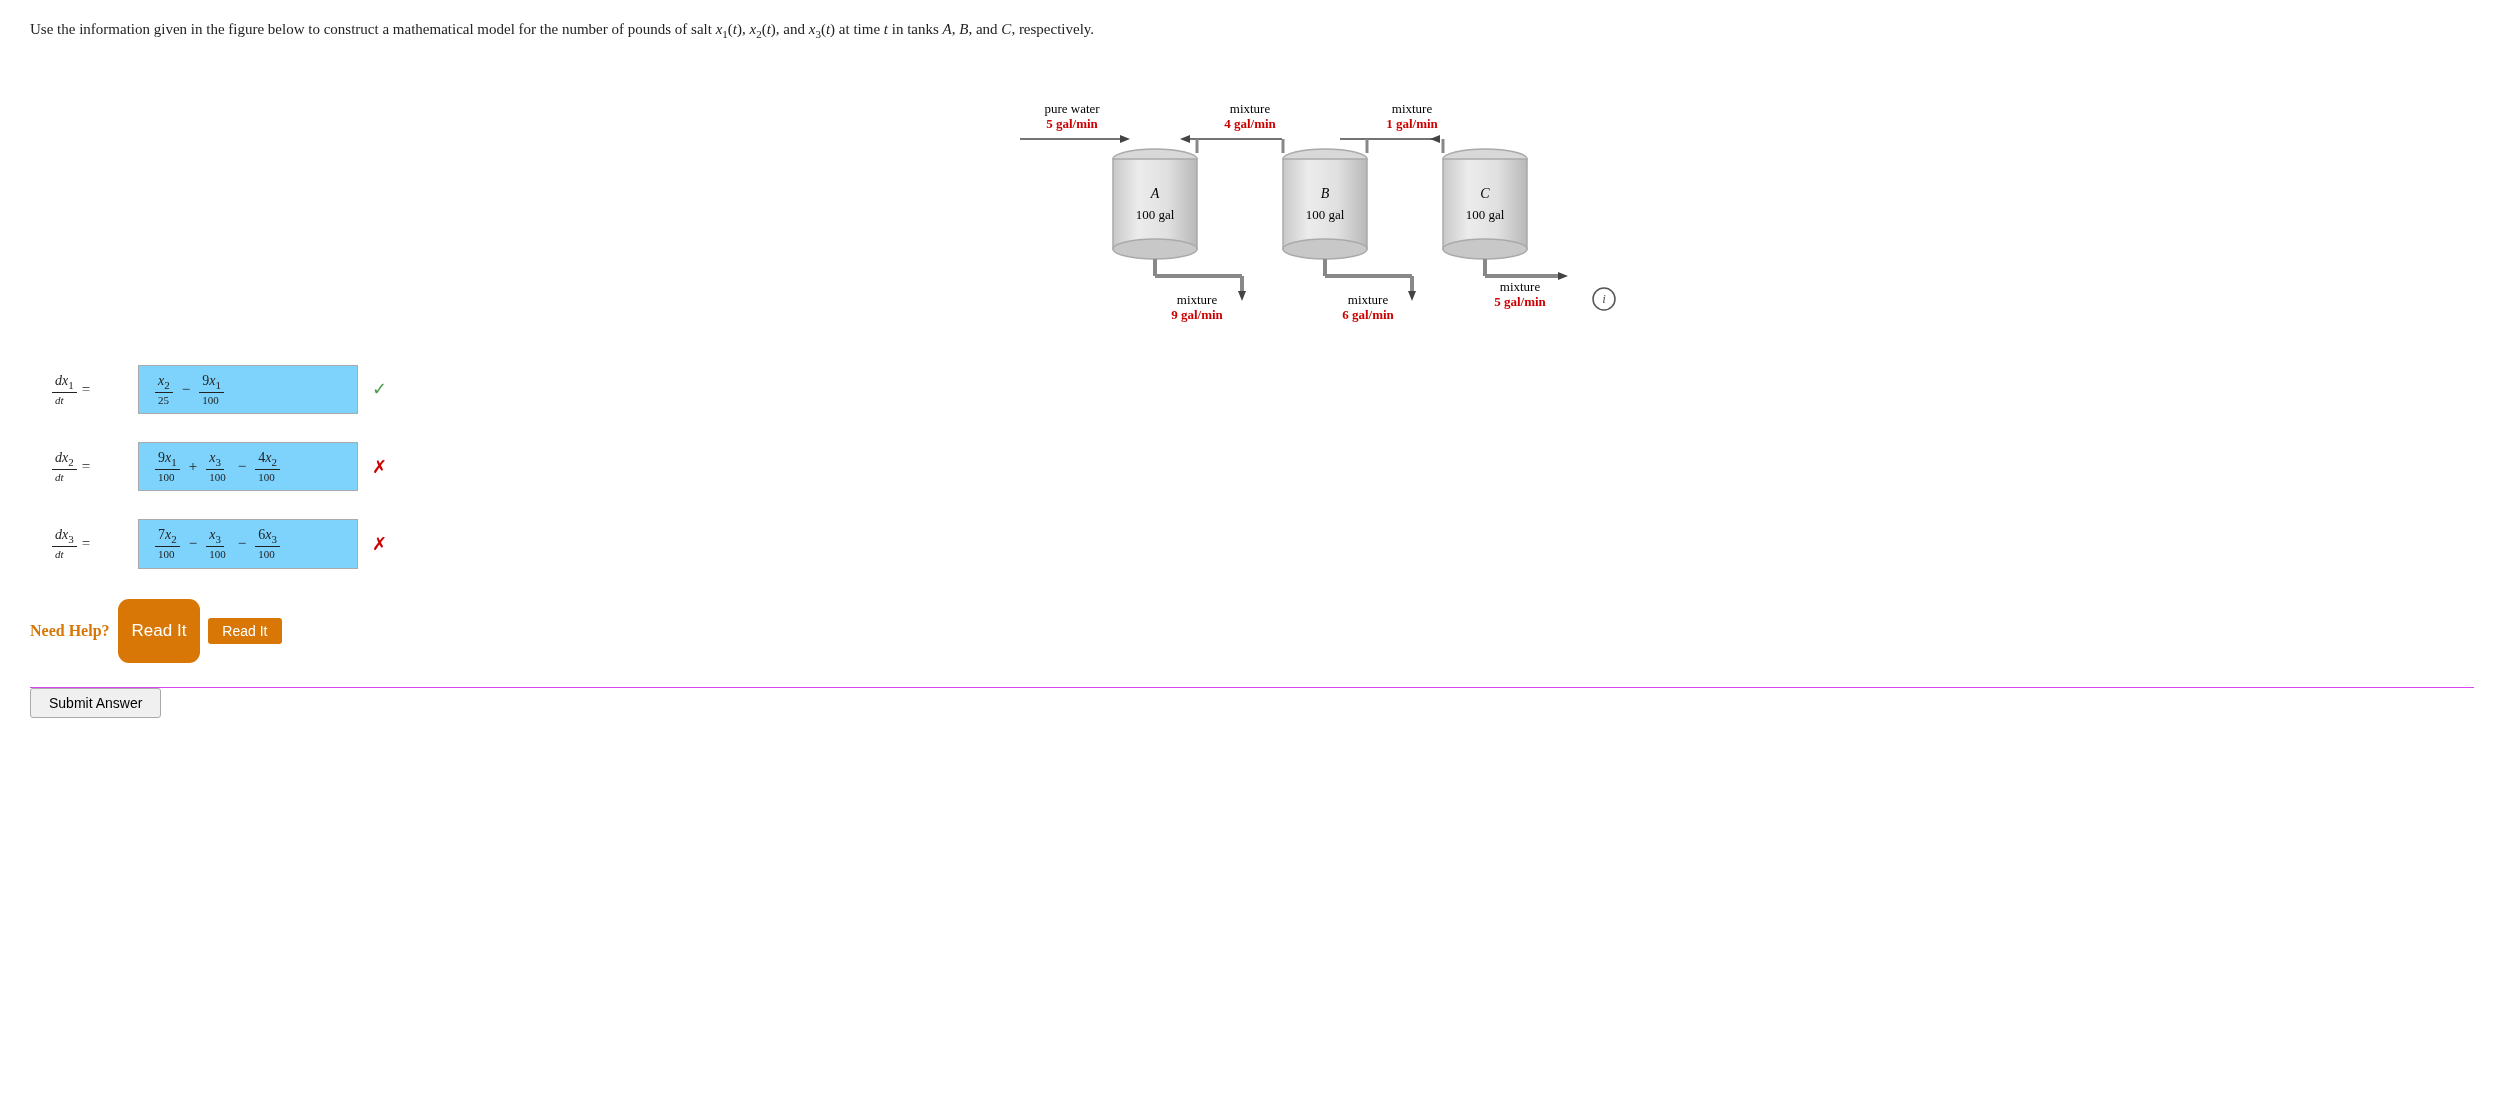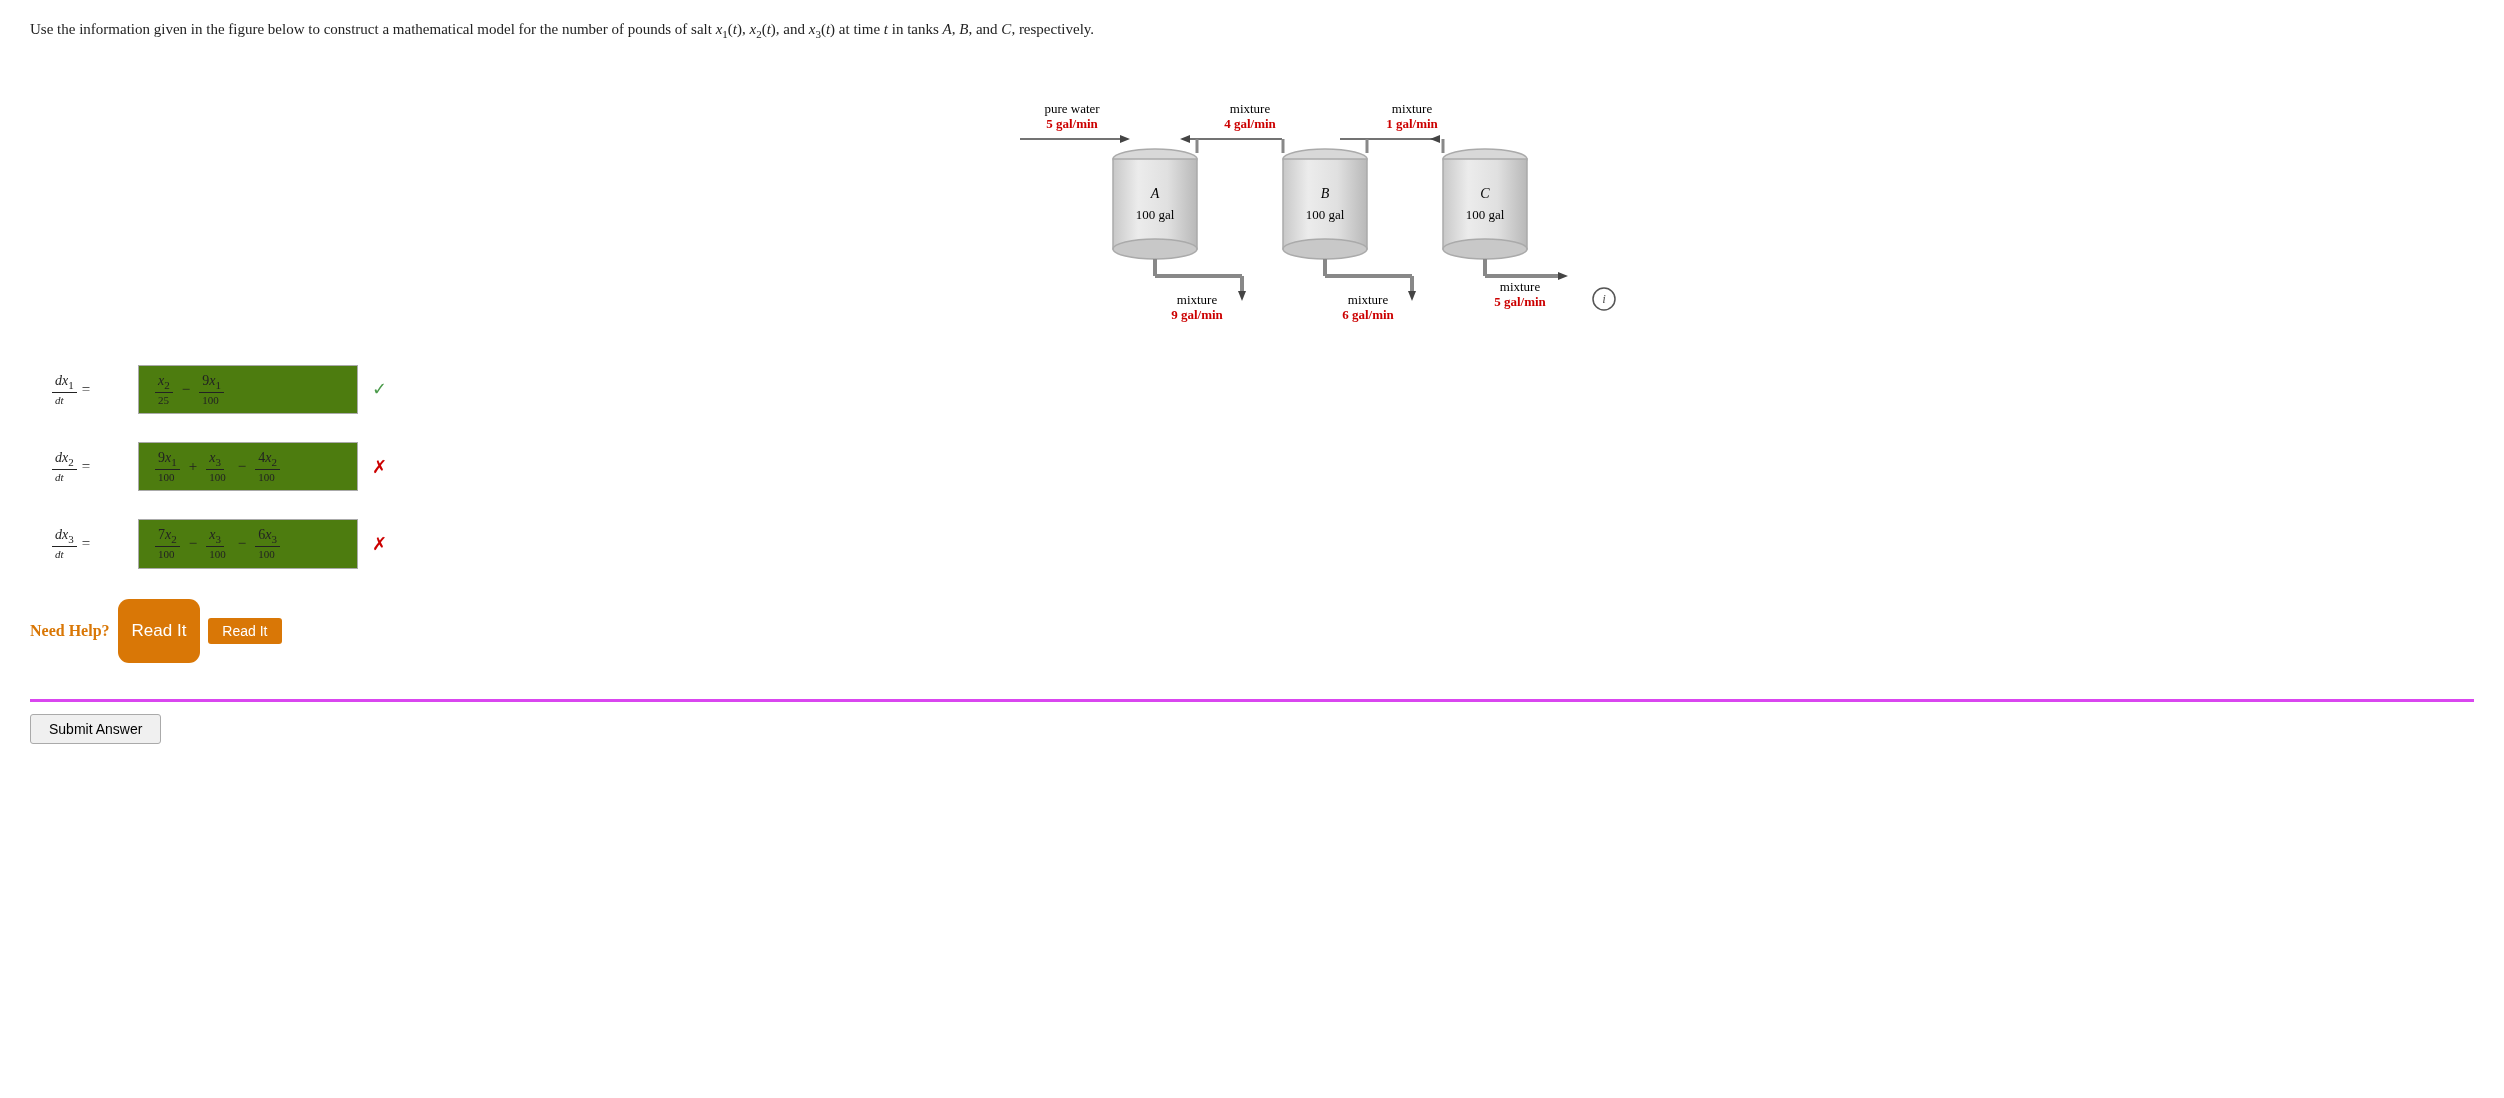--- a/index.html
+++ b/index.html
@@ -53,21 +53,21 @@
       font-size: 11px;
       line-height: 1.3;
     }
     .eq-box {
       border: 1.5px solid #aaa;
       padding: 6px 14px;
       min-width: 220px;
       display: flex;
       align-items: center;
       gap: 4px;
-      background: #4d7c0f;
+      background: #7dd3fc;
     }
     .check-mark {
       color: #4a9a4a;
       font-size: 18px;
       margin-left: 6px;
     }
     .x-mark {
       color: #c00;
       font-size: 18px;
       margin-left: 6px;
@@ -101,23 +101,22 @@
     .btn-watch-it {
       background: #d97706;
       color: #fff;
       border: none;
       padding: 5px 14px;
       font-size: 14px;
       cursor: pointer;
       border-radius: 3px;
     }
     .submit-row {
-      margin-top: 36px;
-      padding-top: 12px;
-      border-top: 3px solid #d946ef;
+      margin-top: 24px;
+      border-top: 1px solid #d946ef;
     }
     .btn-submit {
       background: #f0f0f0;
       border: 1.5px solid #aaa;
       padding: 6px 18px;
       font-size: 14px;
       cursor: pointer;
       border-radius: 3px;
     }
     

